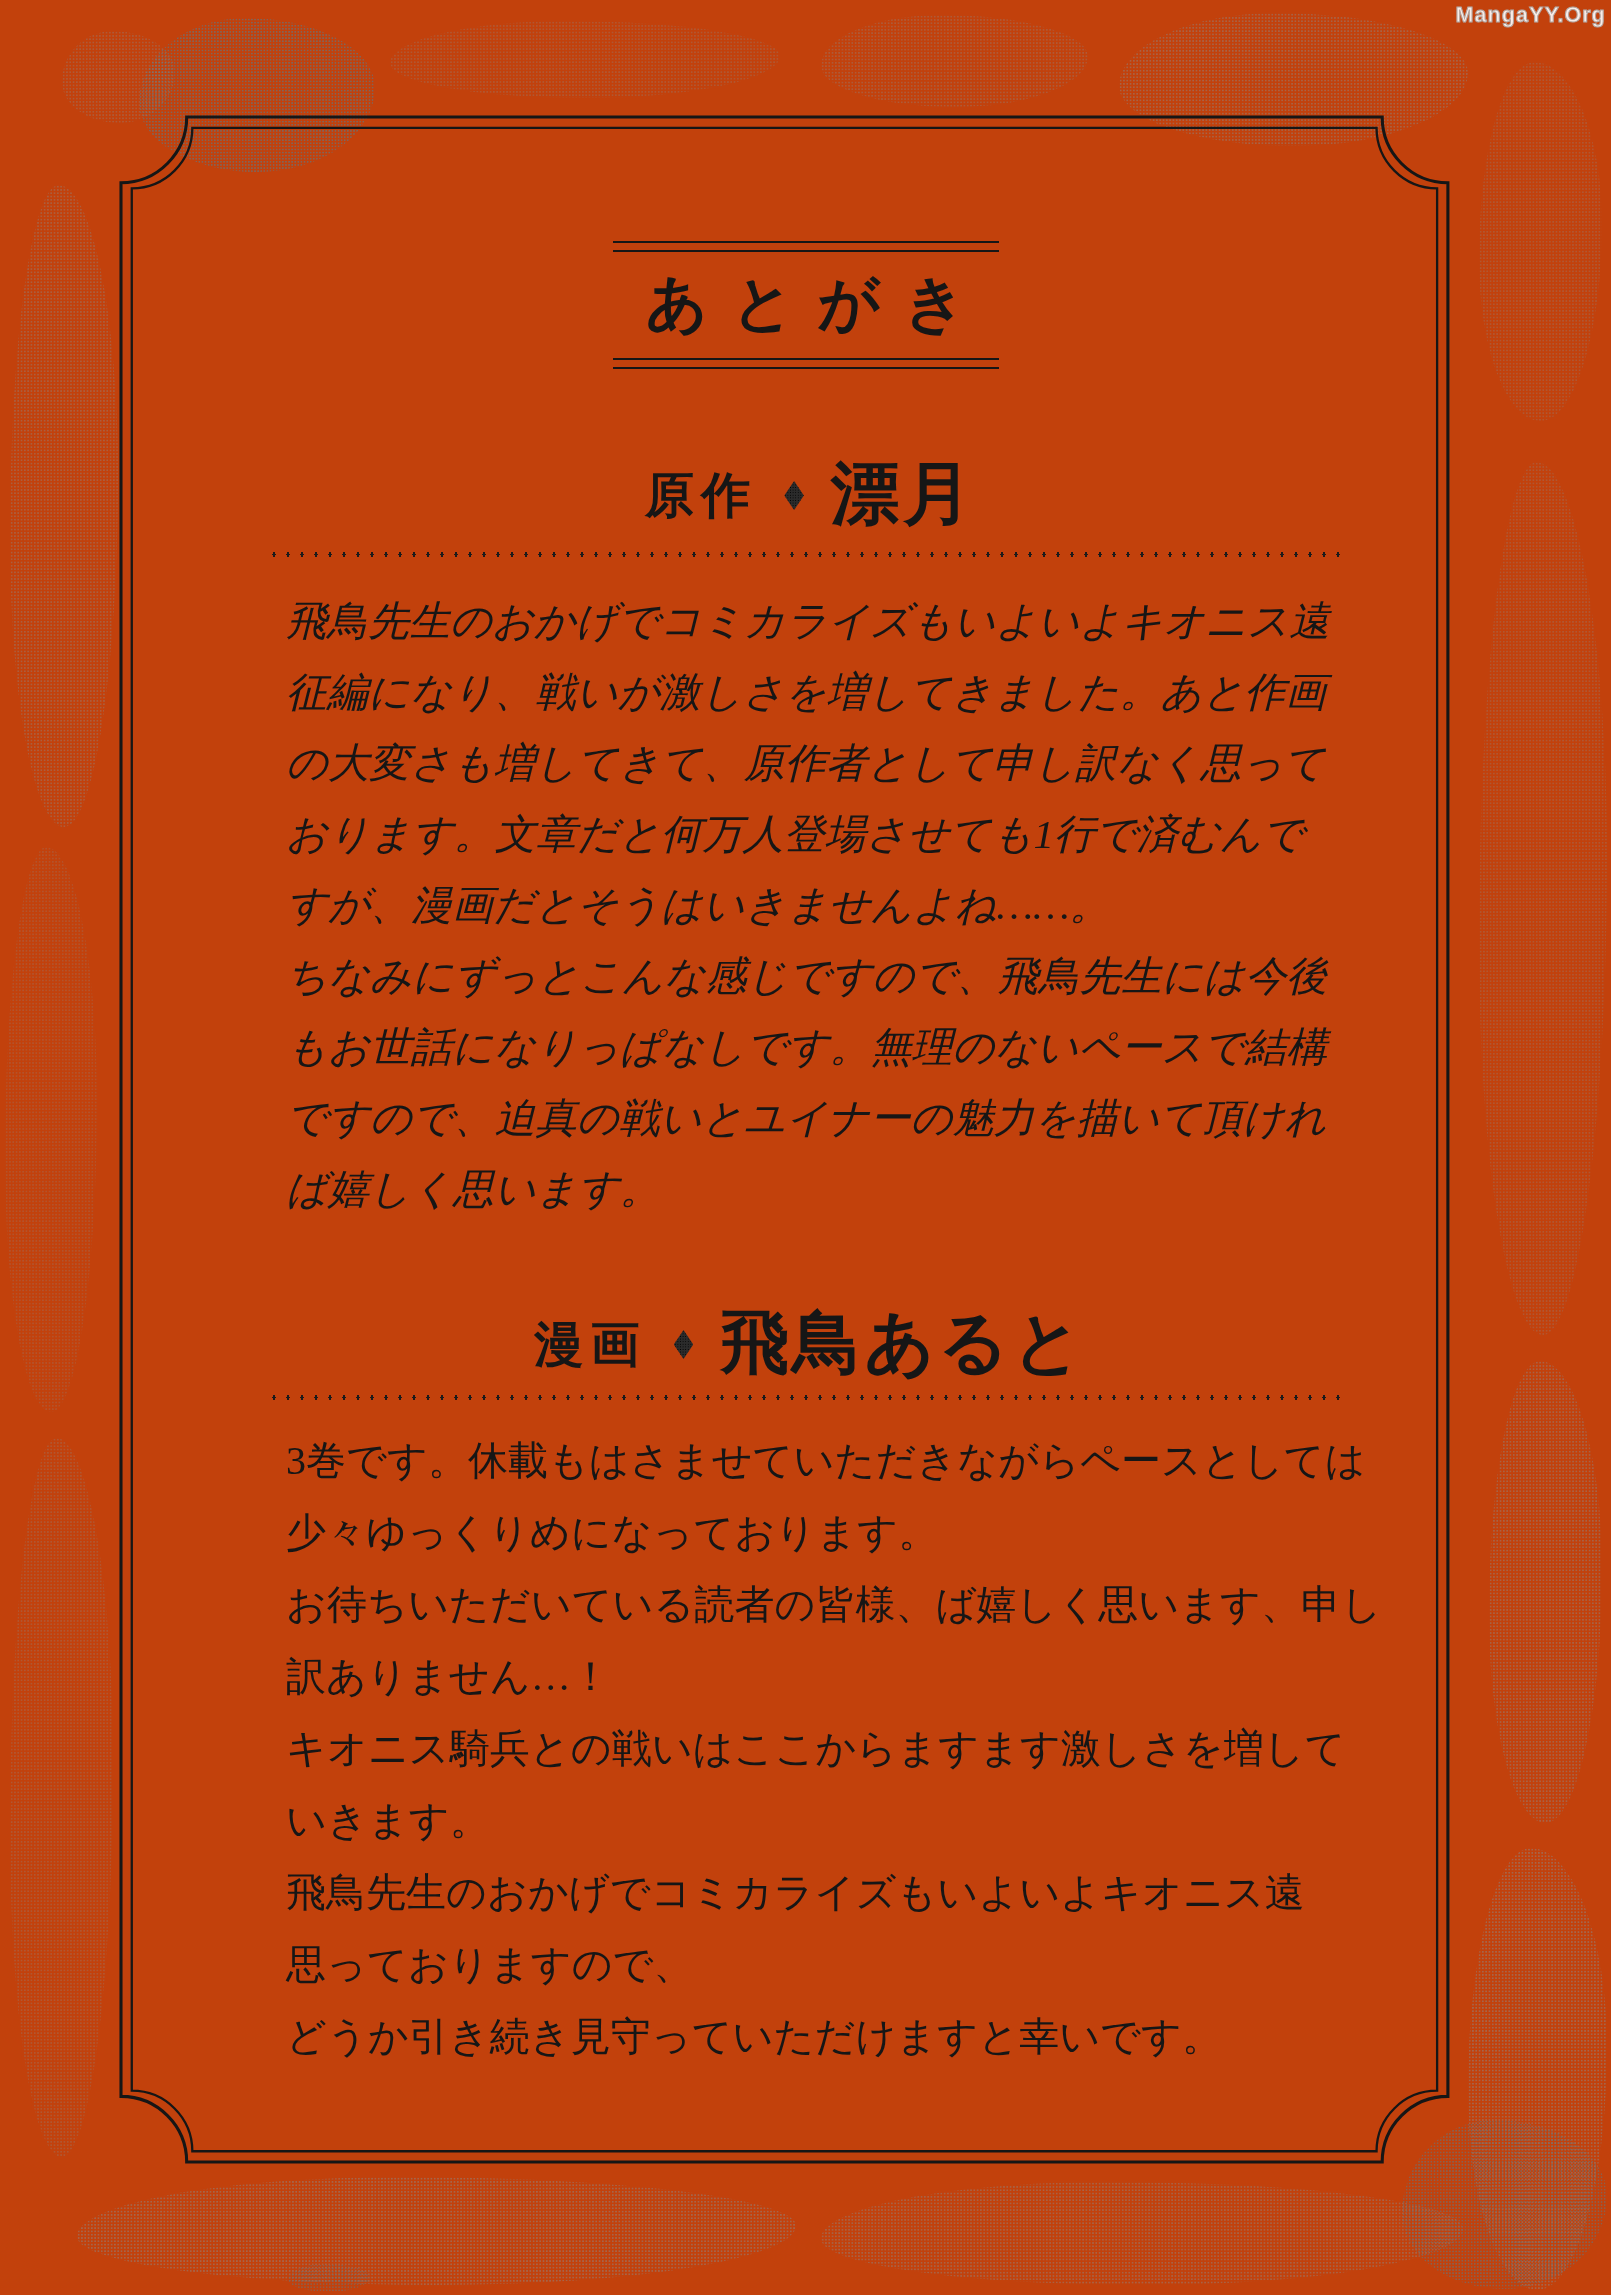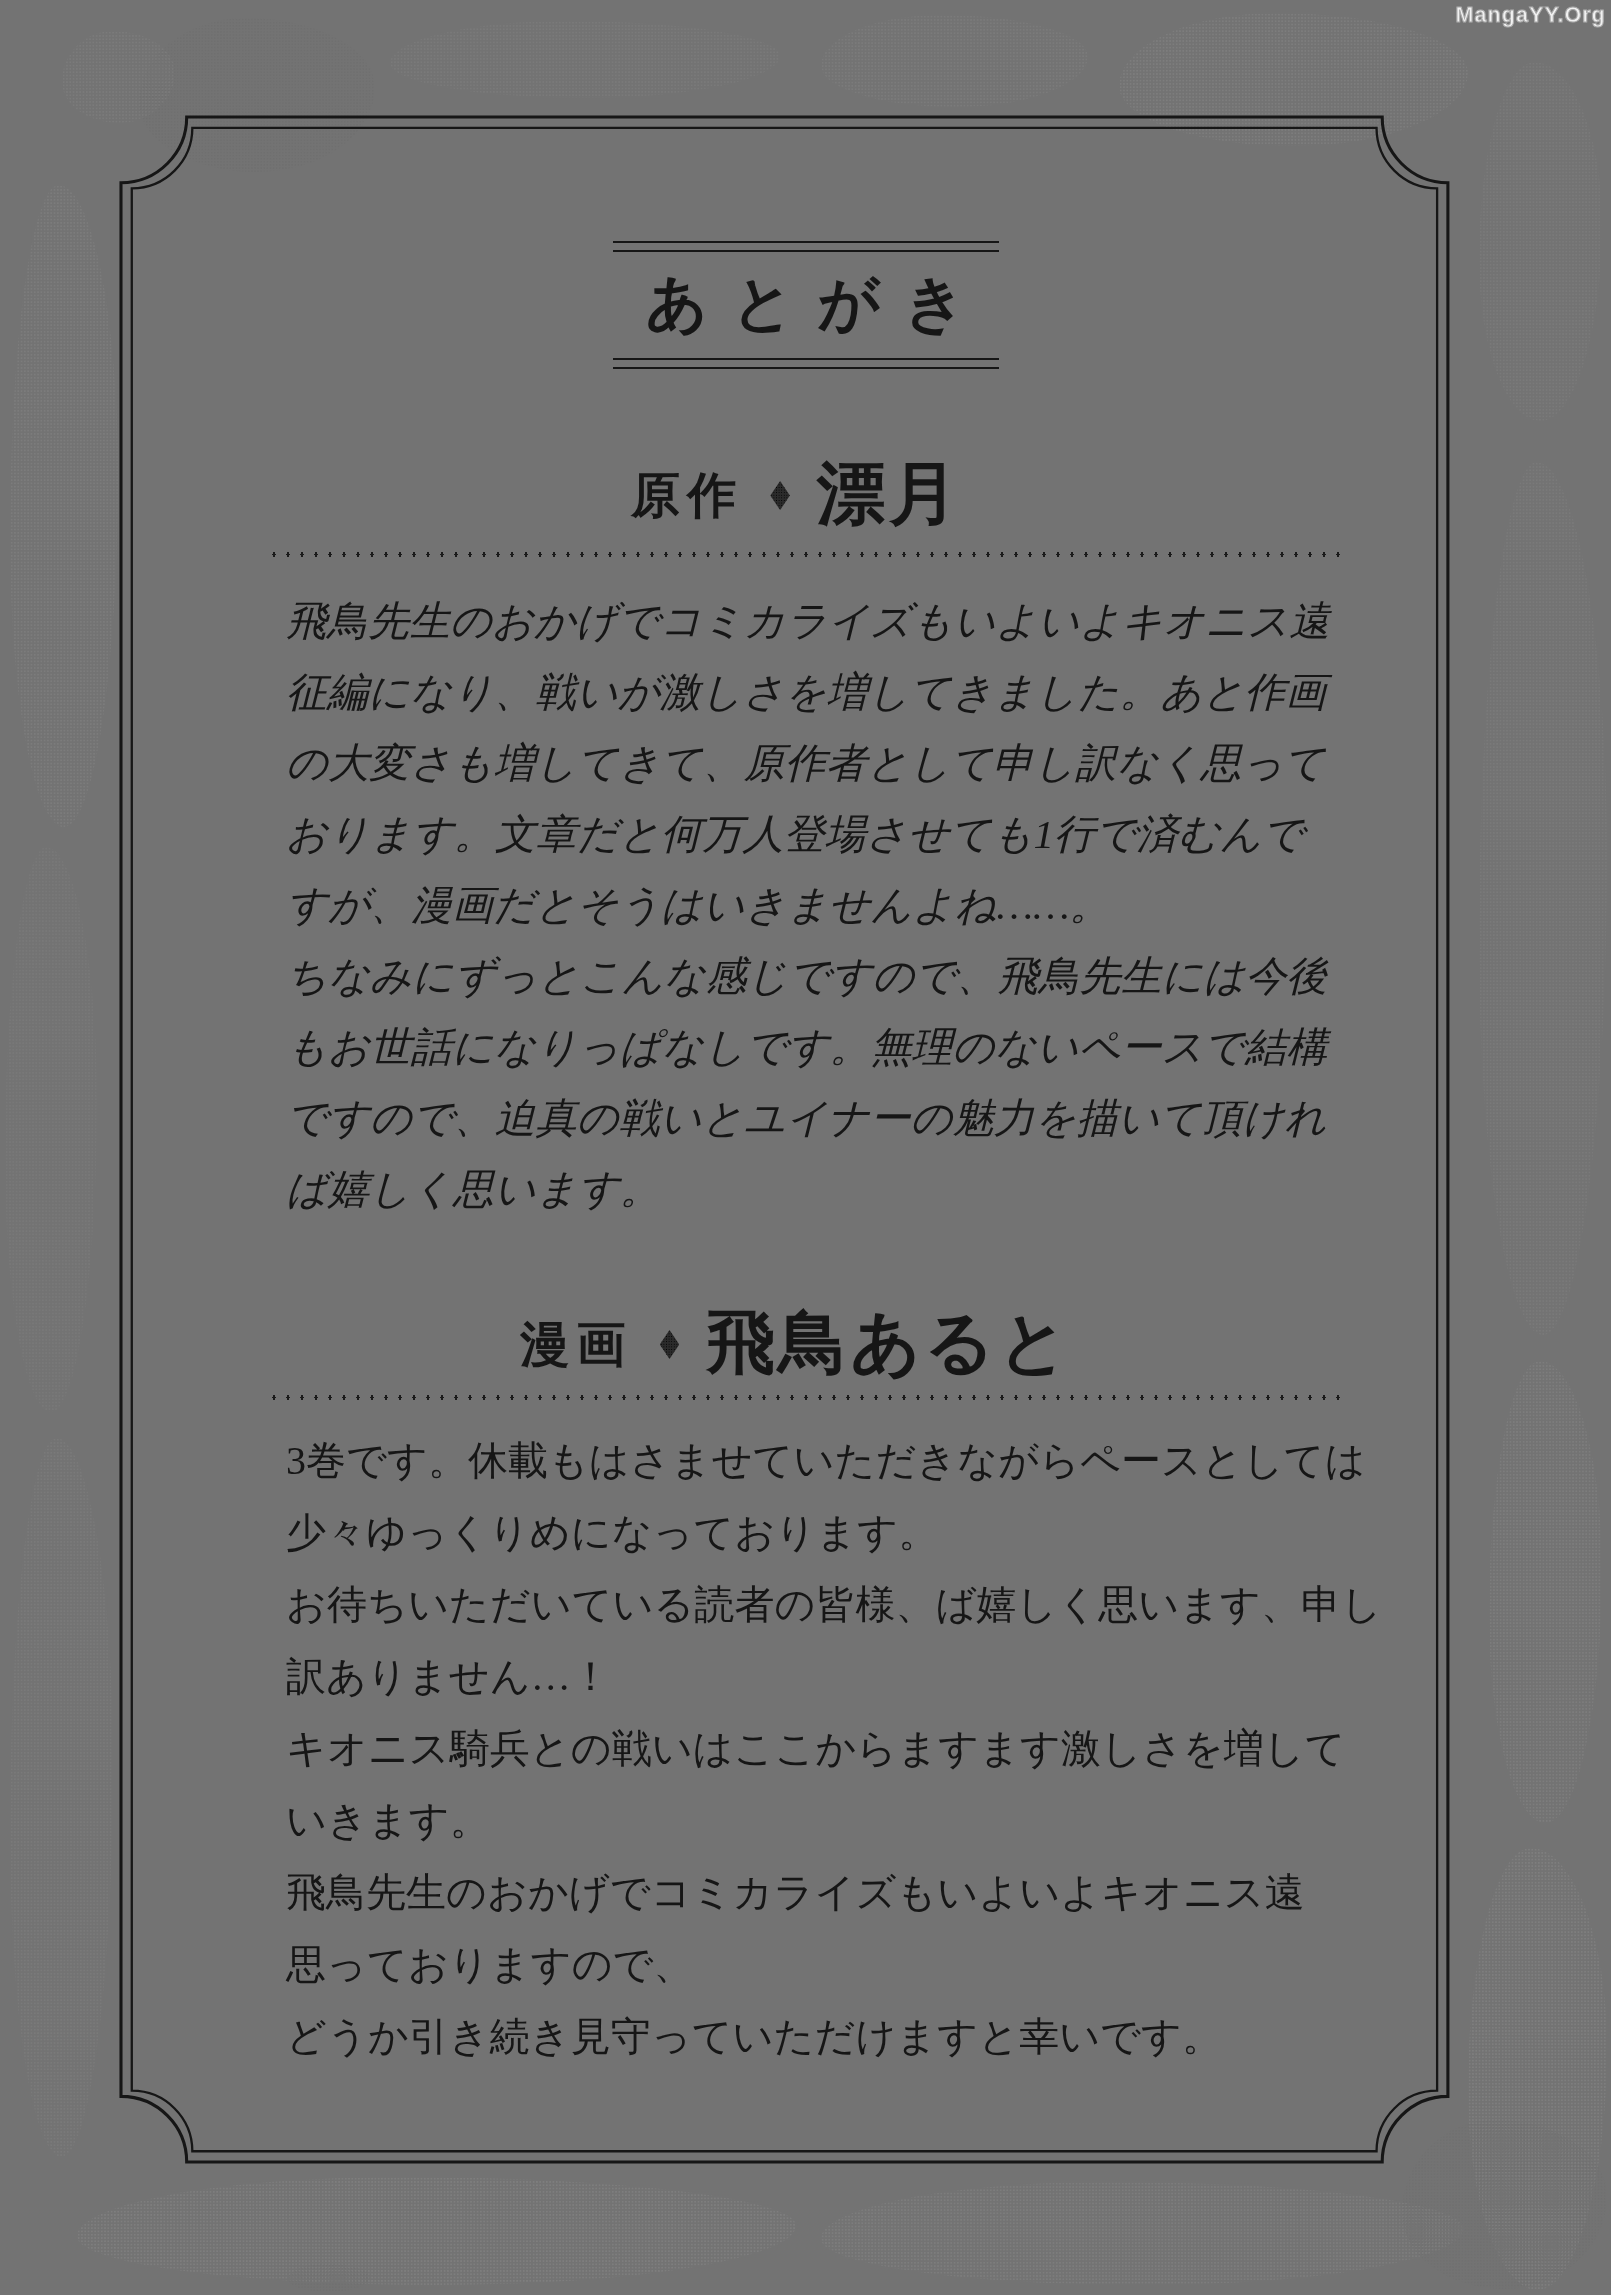--- a/index.html
+++ b/index.html
@@ -1,19 +1,19 @@
 <!DOCTYPE html>
 <html style="font-size:8.2px"><head>
 <meta charset="utf-8">
 <style>
   html,body{margin:0;padding:0;}
   #page{
     position:relative;
     width:1612px;height:2295px;
-    background:#737373;
+    background:#c2410c;
     overflow:hidden;
     font-family:"Liberation Serif","DejaVu Serif",serif;
     color:#161616;
   }
   
   .noise{
     position:absolute;
     background-image:radial-gradient(#8a8a8a 0.8px, transparent 1px);
     background-size:3.3px 3.3px;
     border-radius:45% 55% 50% 50% / 55% 45% 55% 45%;
@@ -28,21 +28,21 @@
     border-top:2.6px solid #161616;border-bottom:2.1px solid #161616;}
   .title-text{
     margin:13.3px 0 15.4px 0;
     text-align:center;
     font-size:61px;line-height:77px;font-weight:600;
     letter-spacing:23.6px;padding-left:23.6px;
     white-space:pre;
   }
   
   .sec-header{
-    position:absolute;left:257px;width:1078px;
+    position:absolute;left:271px;width:1078px;
     display:flex;justify-content:center;align-items:center;column-gap:27px;
   }
   .role-label{font-size:49px;font-weight:600;letter-spacing:7.2px;padding-top:4.1px;white-space:pre;}
   .author-name{font-size:69px;font-weight:700;letter-spacing:3.1px;white-space:pre;}
   .diamond{
     width:19.5px;height:29px;margin-top:3.1px;
     background-color:#2b2b2b;
     background-image:radial-gradient(#000 0.6px, transparent 0.8px);
     background-size:2.6px 2.6px;
     clip-path:polygon(50% 0,100% 50%,50% 100%,0 50%);

